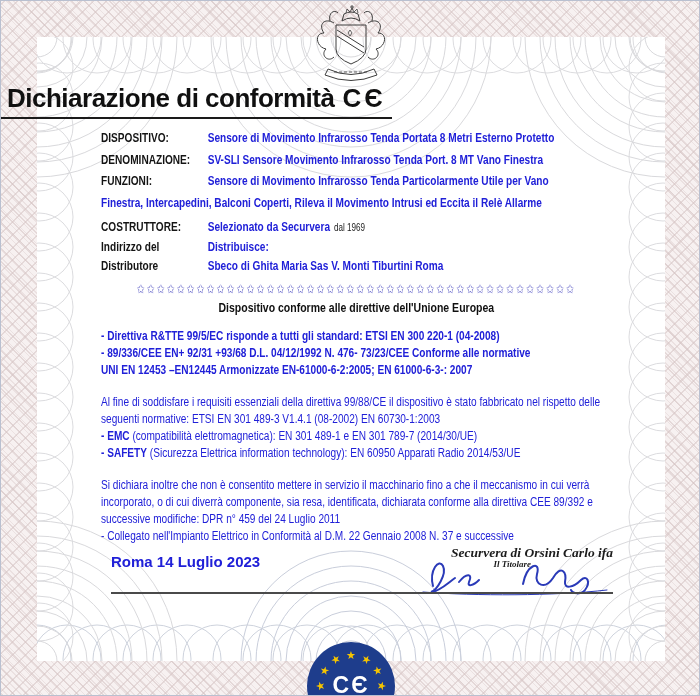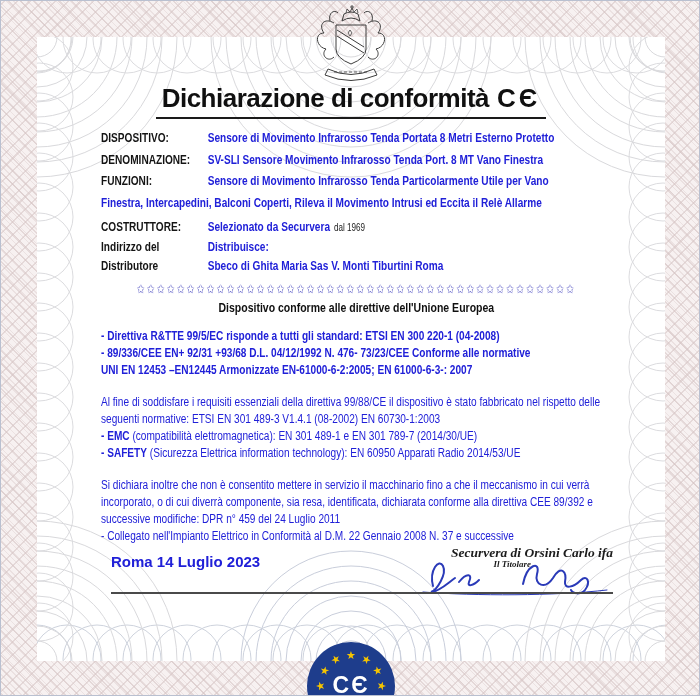--- a/index.html
+++ b/index.html
@@ -15,21 +15,21 @@
     font-family:"Liberation Sans", sans-serif;
   }
   #sheet{
     position:absolute; left:36px; top:36px; width:628px; height:624px;
     background:#ffffff;
   }
   svg.guilloche{position:absolute; left:36px; top:36px;}
   .crest{position:absolute; left:303px; top:4px;}
   h1.title{
     position:absolute; top:82px; left:0; width:700px; margin:0;
-    text-align:center; font-size:26px; font-weight:bold; color:#101010;
+    font-size:26px; font-weight:bold; color:#101010;
     letter-spacing:-0.5px;
   }
   h1.title .tl{border-bottom:2.5px solid #1a1a1a; padding:0 6px 3px 6px; display:inline-block;}
   h1.title .cemark{letter-spacing:3px; margin-left:8px; font-weight:bold;}
   #content{
     position:absolute; left:100px; top:127px; width:632px;
     transform:scaleX(0.808); transform-origin:0 0;
     font-size:12.5px; color:#141414;
   }
   .frow{display:flex; line-height:21.5px;}

